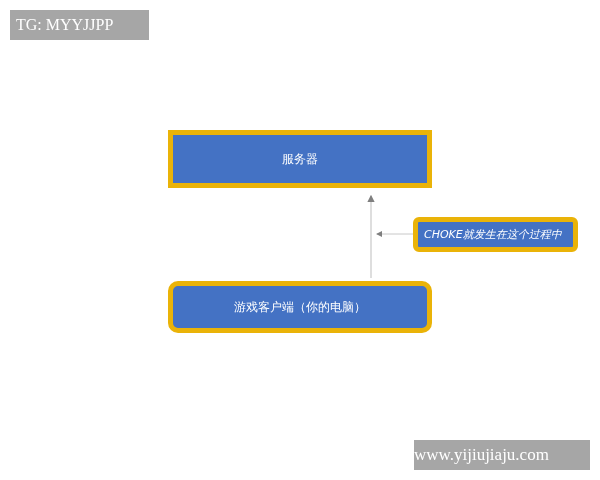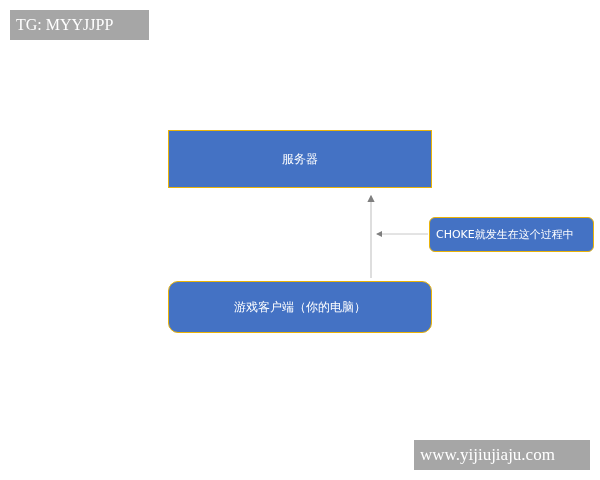--- a/index.html
+++ b/index.html
@@ -7,30 +7,30 @@
       width: 600px; height: 480px; position: relative; overflow: hidden;
       background: #ffffff;
       font-family: "DejaVu Sans", "Liberation Sans", sans-serif;
     }
     .watermark {
       position: absolute; background: #a6a6a6; color: #ffffff;
       font-family: Liberation Serif, serif;
       display: flex; align-items: center; white-space: nowrap;
     }
     #wm-top { left: 10px; top: 10px; width: 139px; height: 30px; font-size: 16px; padding-left: 6px; box-sizing: border-box; }
-    #wm-bottom { left: 414px; top: 440px; width: 176px; height: 30px; font-size: 17px; padding-left: 6px; box-sizing: border-box; }
+    #wm-bottom { left: 414px; top: 440px; width: 176px; height: 30px; font-size: 17px; box-sizing: border-box; }
     .node {
       position: absolute; background: #4472c4; color: #ffffff;
-      border: 1px solid #eab308; box-sizing: border-box;
+      border: 5px solid #eab308; box-sizing: border-box;
       display: flex; align-items: center; justify-content: center;
       font-size: 12px;
     }
     #server { left: 168px; top: 130px; width: 264px; height: 58px; }
     #client { left: 168px; top: 281px; width: 264px; height: 52px; border-radius: 10px; }
-    #callout { left: 429px; top: 217px; width: 165px; height: 35px; border-radius: 6px; font-size: 11px; justify-content: flex-start; padding-left: 6px; }
+    #callout { left: 413px; top: 217px; width: 165px; height: 35px; border-radius: 6px; font-size: 11px; justify-content: flex-start; padding-left: 6px; font-style: italic; }
     svg.arrows { position: absolute; left: 0; top: 0; }
   </style>
 </head>
 <body>
 
 <div id="wm-top" class="watermark">
   <span>TG: MYYJJPP</span>
 </div>
 
 <svg class="arrows" width="600" height="480">

